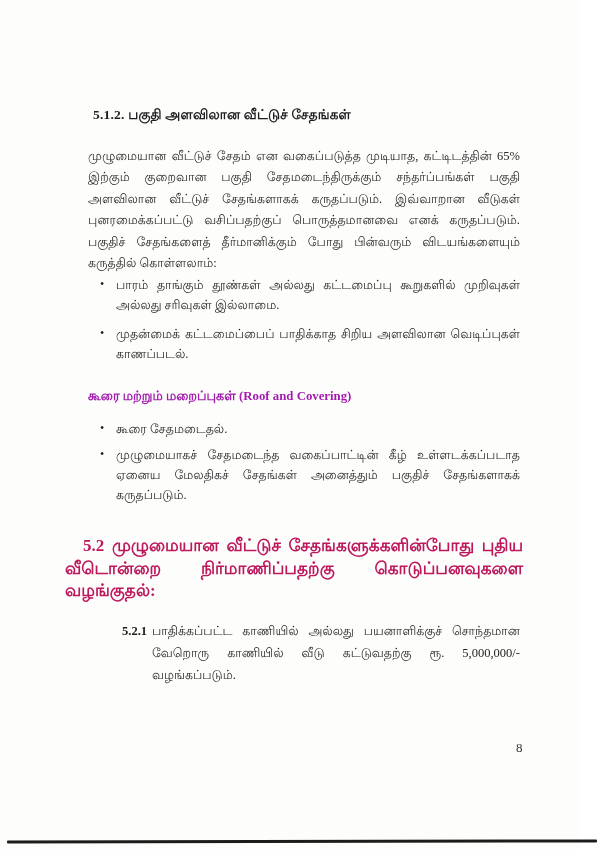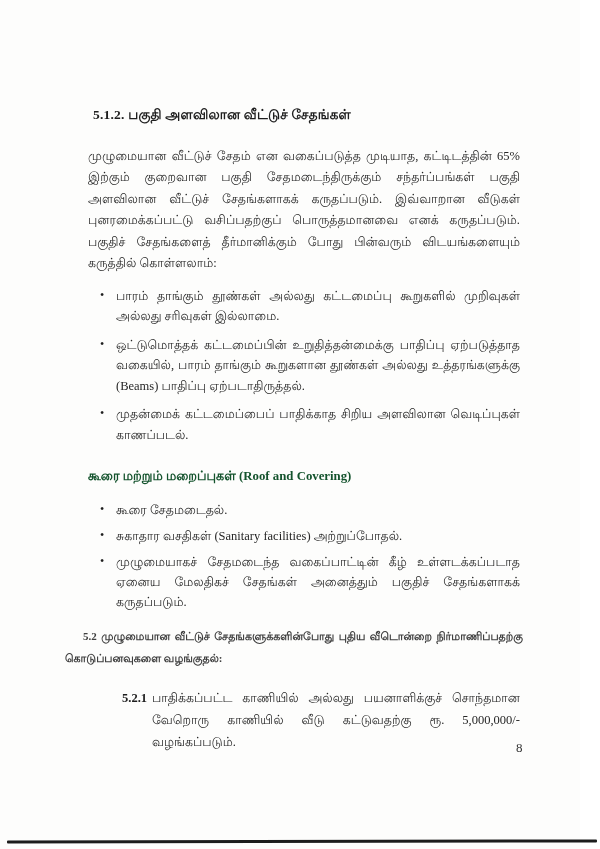--- a/index.html
+++ b/index.html
@@ -19,42 +19,41 @@
     position: absolute; left: 88px; top: 100px; width: 432px;
     font-size: 12.5px; line-height: 21.5px;
   }
   .h512 {
     font-size: 13.5px; font-weight: bold; color: #1e1e1e;
     margin: 4px 0 20px 5px; letter-spacing: 0.2px;
   }
   .intro { text-align: justify; }
   ul.blist {
     list-style: none;
-    margin-top: 11px;
   }
   ul.blist li {
     position: relative;
     margin-left: 28px; margin-bottom: 8px;
     line-height: 20.5px; text-align: justify;
   }
   ul.blist li::before {
     content: "•";
     position: absolute; left: -16px; top: -1px;
     font-size: 12px; color: #1e1e1e;
   }
   .hroof {
-    font-size: 12.8px; font-weight: bold; color: #14532d;
+    font-size: 12.8px; font-weight: bold; color: #a21caf;
     margin: 21px 0 12px 0;
   }
   ul.blist2 li { margin-bottom: 6px; line-height: 20px; }
   .h52 {
     position: relative; left: -23px; width: 458px;
-    font-size: 11px; font-weight: bold; color: #404040;
+    font-size: 17px; font-weight: bold; color: #be185d;
     line-height: 22.5px; text-indent: 18px;
-    margin-top: 13px; text-align: justify;
+    margin-top: 30px; text-align: justify;
   }
   .clause {
     display: flex; margin-top: 17px; margin-left: 34px;
   }
   .clause-num {
     flex: 0 0 30px; font-weight: bold; color: #1e1e1e;
     font-size: 12.5px; line-height: 22px;
   }
   .clause-text {
     flex: 1; text-align: justify; line-height: 22px;
@@ -77,29 +76,27 @@
 <div class="page">
 
   <div class="content">
 
     <div class="h512">5.1.2. பகுதி அளவிலான வீட்டுச் சேதங்கள்</div>
 
     <p class="intro">முழுமையான வீட்டுச் சேதம் என வகைப்படுத்த முடியாத, கட்டிடத்தின் 65% இற்கும் குறைவான பகுதி சேதமடைந்திருக்கும் சந்தர்ப்பங்கள் பகுதி அளவிலான வீட்டுச் சேதங்களாகக் கருதப்படும். இவ்வாறான வீடுகள் புனரமைக்கப்பட்டு வசிப்பதற்குப் பொருத்தமானவை எனக் கருதப்படும். பகுதிச் சேதங்களைத் தீர்மானிக்கும் போது பின்வரும் விடயங்களையும் கருத்தில் கொள்ளலாம்:</p>
 
     <ul class="blist">
       <li>பாரம் தாங்கும் தூண்கள் அல்லது கட்டமைப்பு கூறுகளில் முறிவுகள் அல்லது சரிவுகள் இல்லாமை.</li>
-      <li>ஒட்டுமொத்தக் கட்டமைப்பின் உறுதித்தன்மைக்கு பாதிப்பு ஏற்படுத்தாத வகையில், பாரம் தாங்கும் கூறுகளான தூண்கள் அல்லது உத்தரங்களுக்கு (Beams) பாதிப்பு ஏற்படாதிருத்தல்.</li>
       <li>முதன்மைக் கட்டமைப்பைப் பாதிக்காத சிறிய அளவிலான வெடிப்புகள் காணப்படல்.</li>
     </ul>
 
     <div class="hroof">கூரை மற்றும் மறைப்புகள் (Roof and Covering)</div>
 
     <ul class="blist blist2">
       <li>கூரை சேதமடைதல்.</li>
-      <li>சுகாதார வசதிகள் (Sanitary facilities) அற்றுப்போதல்.</li>
       <li>முழுமையாகச் சேதமடைந்த வகைப்பாட்டின் கீழ் உள்ளடக்கப்படாத ஏனைய மேலதிகச் சேதங்கள் அனைத்தும் பகுதிச் சேதங்களாகக் கருதப்படும்.</li>
     </ul>
 
     <div class="h52">5.2 முழுமையான வீட்டுச் சேதங்களுக்களின்போது புதிய வீடொன்றை நிர்மாணிப்பதற்கு கொடுப்பனவுகளை வழங்குதல்:</div>
 
     <div class="clause">
       <div class="clause-num">5.2.1</div>
       <div class="clause-text">பாதிக்கப்பட்ட காணியில் அல்லது பயனாளிக்குச் சொந்தமான வேறொரு காணியில் வீடு கட்டுவதற்கு ரூ. 5,000,000/- வழங்கப்படும்.</div>
     </div>
 

